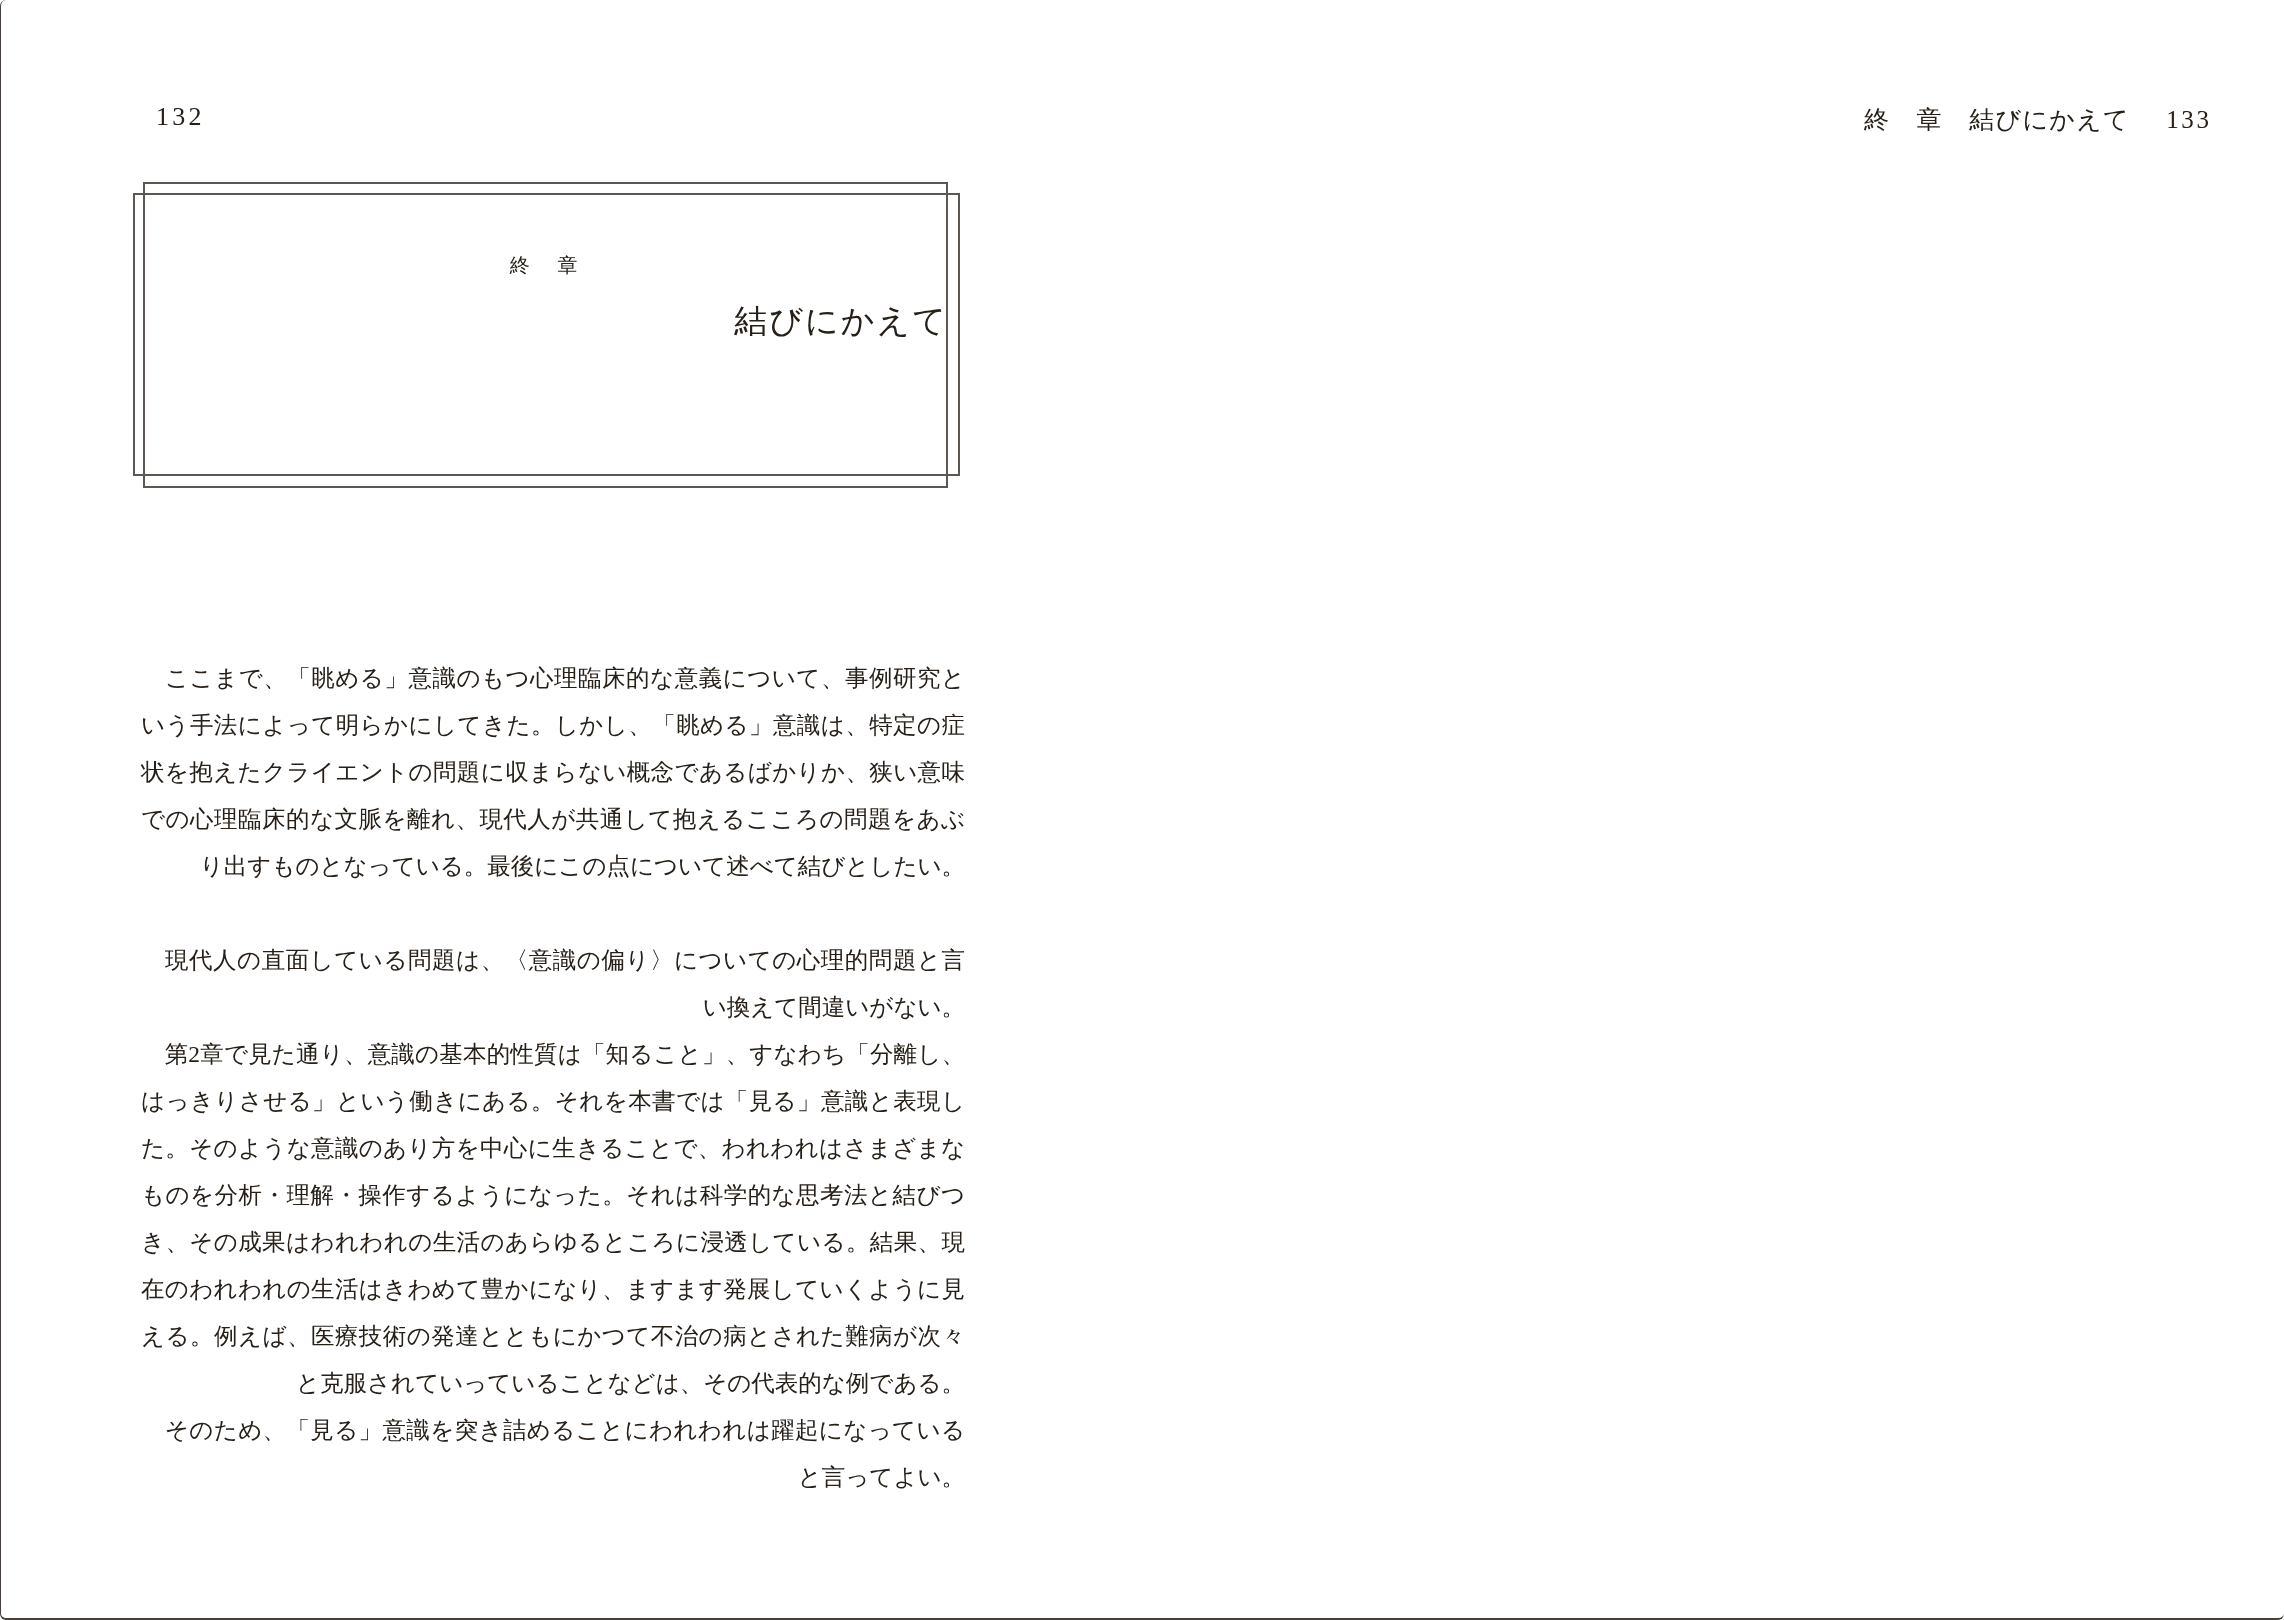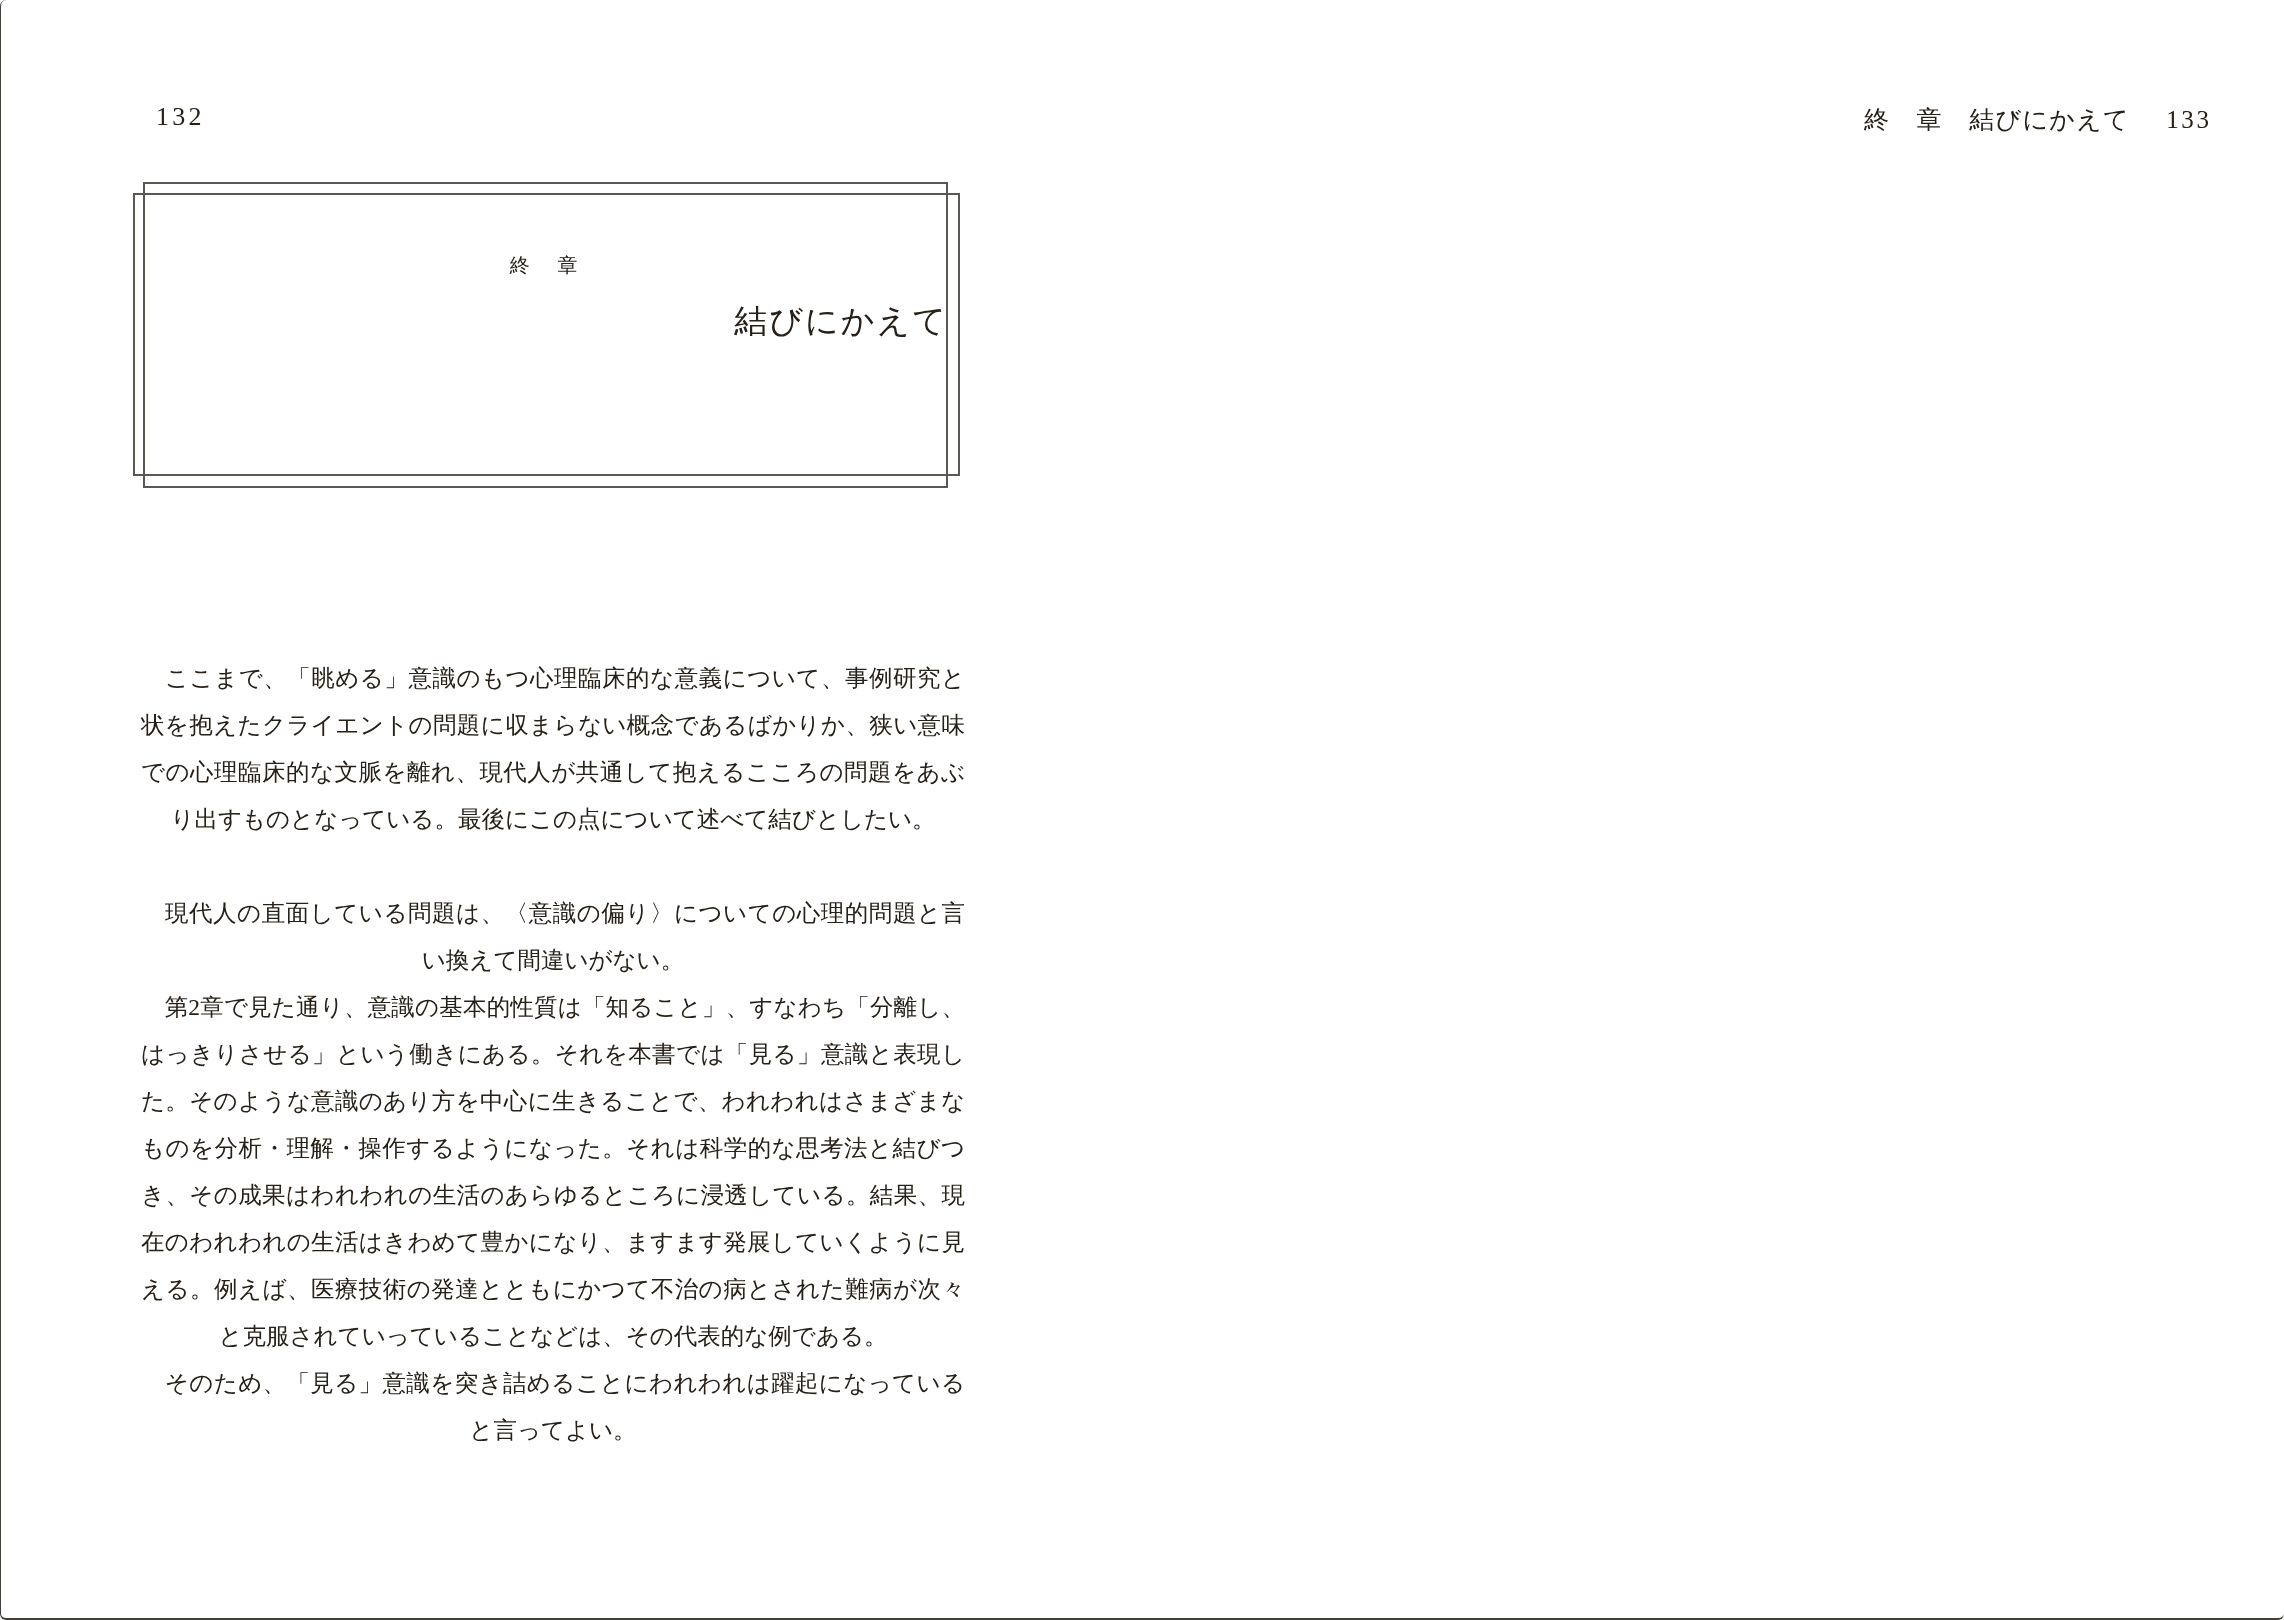--- a/index.html
+++ b/index.html
@@ -45,21 +45,21 @@
     position:absolute;left:142px;top:299px;width:805px;
     text-align:right;font-size:33px;letter-spacing:2px;
   }
 
   
   .text-col{position:absolute;font-size:23.5px;}
   .left-col{left:140px;top:655px;width:824px;}
   .left-col .line{height:47px;line-height:47px;}
   .line{
     white-space:nowrap;
-    text-align:center;
+    text-align:right;
     overflow:visible;
   }
   .line.justify{
     white-space:normal;
     text-align:justify;
     text-align-last:justify;
   }
   .line.blank{min-height:0.7px;}
 </style>
 </head>
@@ -71,20 +71,21 @@
     <div class="folio-left">132</div>
 
     <div class="frame frame-a"></div>
     <div class="frame frame-b"></div>
 
     <div class="box-chapter">終　章</div>
     <div class="box-title">結びにかえて</div>
 
     <div class="text-col left-col">
         <div class="line justify">　ここまで、「眺める」意識のもつ心理臨床的な意義について、事例研究と</div>
+        <div class="line justify">いう手法によって明らかにしてきた。しかし、「眺める」意識は、特定の症</div>
         <div class="line justify">状を抱えたクライエントの問題に収まらない概念であるばかりか、狭い意味</div>
         <div class="line justify">での心理臨床的な文脈を離れ、現代人が共通して抱えるこころの問題をあぶ</div>
         <div class="line">り出すものとなっている。最後にこの点について述べて結びとしたい。</div>
         <div class="line blank"></div>
         <div class="line justify">　現代人の直面している問題は、〈意識の偏り〉についての心理的問題と言</div>
         <div class="line">い換えて間違いがない。</div>
         <div class="line justify">　第2章で見た通り、意識の基本的性質は「知ること」、すなわち「分離し、</div>
         <div class="line justify">はっきりさせる」という働きにある。それを本書では「見る」意識と表現し</div>
         <div class="line justify">た。そのような意識のあり方を中心に生きることで、われわれはさまざまな</div>
         <div class="line justify">ものを分析・理解・操作するようになった。それは科学的な思考法と結びつ</div>

